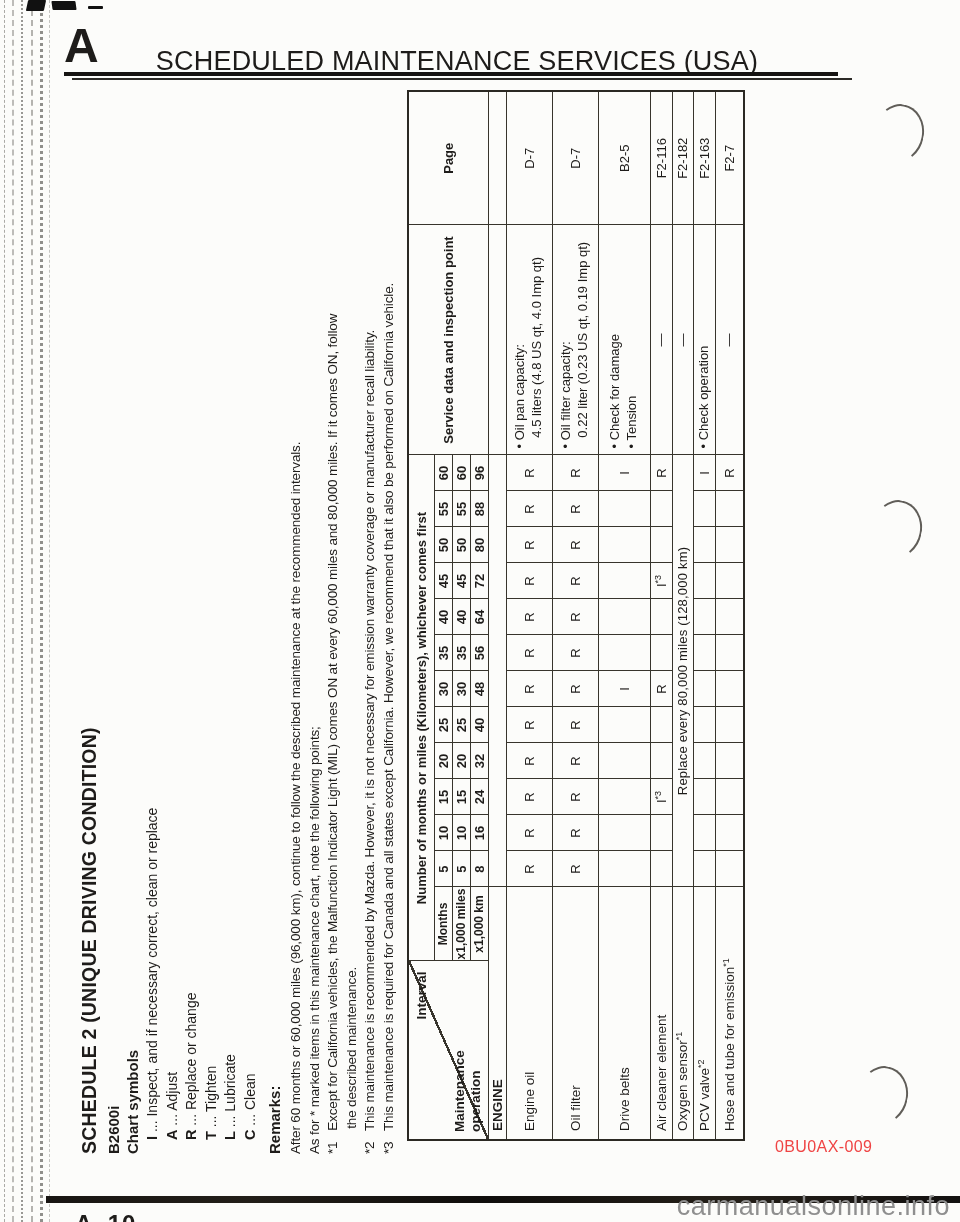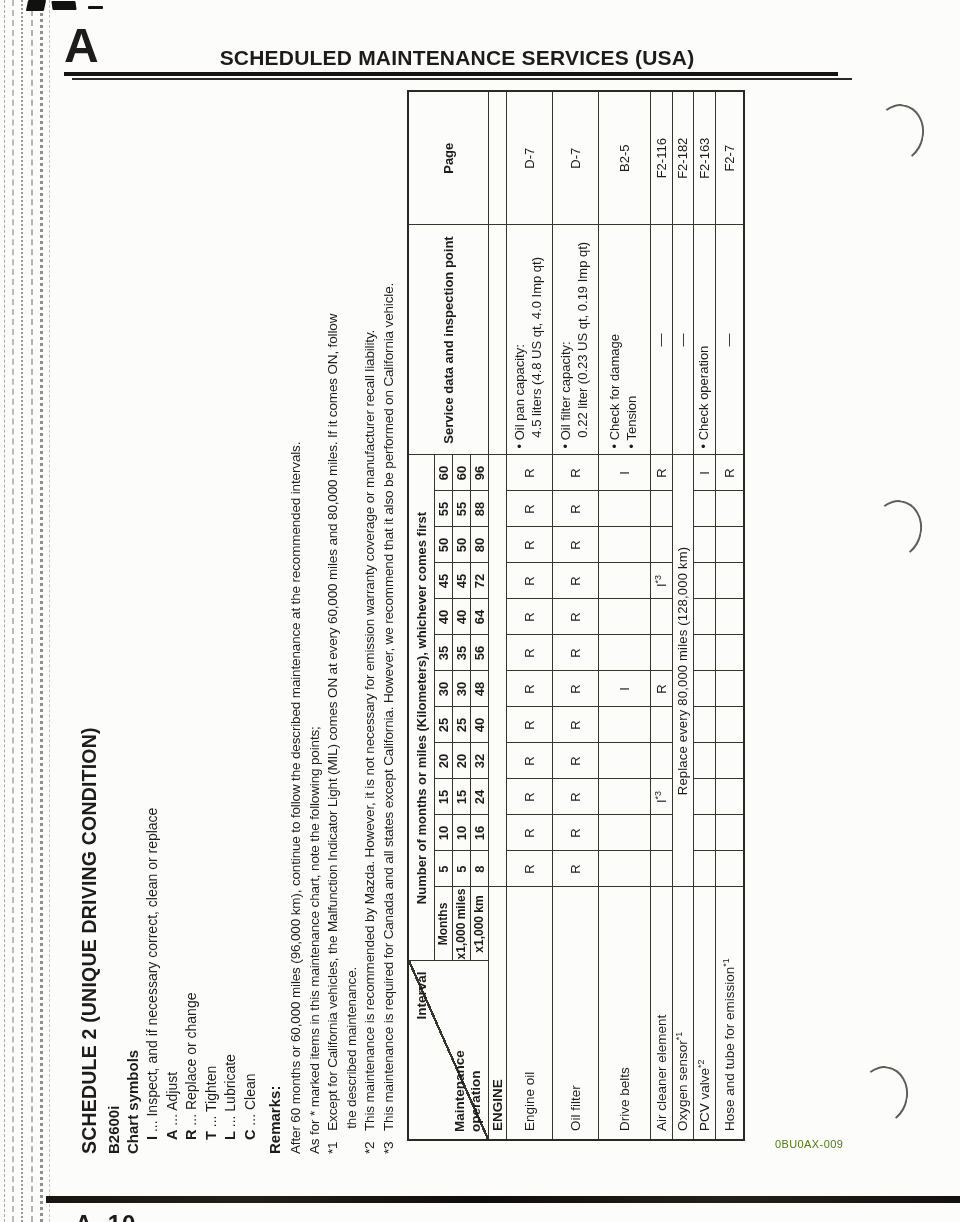--- a/index.html
+++ b/index.html
@@ -14,21 +14,21 @@
   .n4{left:31px;opacity:.4;}
   .n5{left:40px;opacity:.6;border-left-width:3px;border-left-style:dotted;}
   .n6{left:49px;opacity:.3;border-left-width:1px;}
   .smudge{position:absolute;background:#111;border-radius:1px;}
   .s1{left:27px;top:0;width:18px;height:11px;transform:skewX(-12deg);}
   .s2{left:52px;top:1px;width:24px;height:9px;transform:skewX(8deg);}
   .s3{left:88px;top:6px;width:15px;height:3px;}
   
   .section-letter{position:absolute;left:64px;top:22px;font-size:48px;font-weight:bold;line-height:1;}
   .header-title{position:absolute;left:150px;top:46px;width:614px;text-align:center;
-                font-size:21px;font-weight:bold;letter-spacing:.2px;}
+                font-size:27px;font-weight:normal;letter-spacing:.2px;}
   .rule-a{position:absolute;left:64px;top:72px;width:774px;height:4px;background:#161412;}
   .rule-b{position:absolute;left:72px;top:78px;width:780px;height:2px;background:#2c2a26;}
   
   .rot{position:absolute;left:62px;top:92px;width:1092px;height:842px;
        transform:translateY(1092px) rotate(-90deg);transform-origin:top left;}
   .sched-title{position:absolute;left:30px;top:16px;font-size:19.5px;font-weight:bold;letter-spacing:.2px;}
   .model{position:absolute;left:30px;top:43px;font-size:15px;font-weight:bold;}
   .chart-head{position:absolute;left:30px;top:62px;font-size:15px;font-weight:bold;}
   .symbols{position:absolute;left:44px;top:81px;font-size:14px;line-height:19.5px;}
   .symline b{font-size:14.5px;}
@@ -49,21 +49,21 @@
   .diag-bot{position:absolute;bottom:4px;left:7px;font-weight:bold;font-size:13.5px;
             text-align:left;line-height:1.15;width:100px;}
   .maint td.rowlabel{text-align:left;padding-left:8px;font-size:13.5px;}
   .maint td.engine{font-weight:bold;}
   .maint td.svc{text-align:left;padding:2px 6px;line-height:1.3;white-space:pre;}
   .maint td.svc.center{text-align:center;}
   .maint td.spancell{font-size:13px;letter-spacing:.2px;}
   .maint sup{font-size:9px;line-height:0;vertical-align:super;}
   
   .page-number{position:absolute;left:75px;top:1210px;font-size:24px;font-weight:bold;letter-spacing:1px;}
-  .doc-code{position:absolute;left:775px;top:1138px;font-size:11px;letter-spacing:.4px;color:#4d7c0f;}
+  .doc-code{position:absolute;left:775px;top:1138px;font-size:16px;letter-spacing:.4px;color:#ef4444;}
   .bottom-rule{position:absolute;left:46px;top:1196px;width:914px;height:7px;
       background:linear-gradient(90deg,#181512 0%,#221e18 22%,#0f0d0b 48%,#241f18 74%,#131110 100%);}
   .watermark{position:absolute;right:10px;top:1191px;font-size:27px;color:#8f8f8f;letter-spacing:.5px;}
   
   .curl{position:absolute;width:46px;height:54px;border:2.5px solid transparent;
         border-top-color:#45423c;border-right-color:#45423c;border-radius:50%;
         transform:rotate(10deg);opacity:.85;}
   .c1{left:874px;top:104px;}
   .c2{left:872px;top:500px;}
   .c3{left:858px;top:1066px;}
@@ -294,17 +294,18 @@
               <td>F2-7</td>
             </tr>
           </tbody>
         </table>
       </div>
   </div>
 
   <div class="page-number">A–10</div>
   <div class="doc-code">0BU0AX-009</div>
   <div class="bottom-rule"></div>
+  <div class="watermark">carmanualsonline.info</div>
 
   <div class="curl c1"></div>
   <div class="curl c2"></div>
   <div class="curl c3"></div>
 </div>
 
 </body></html>

